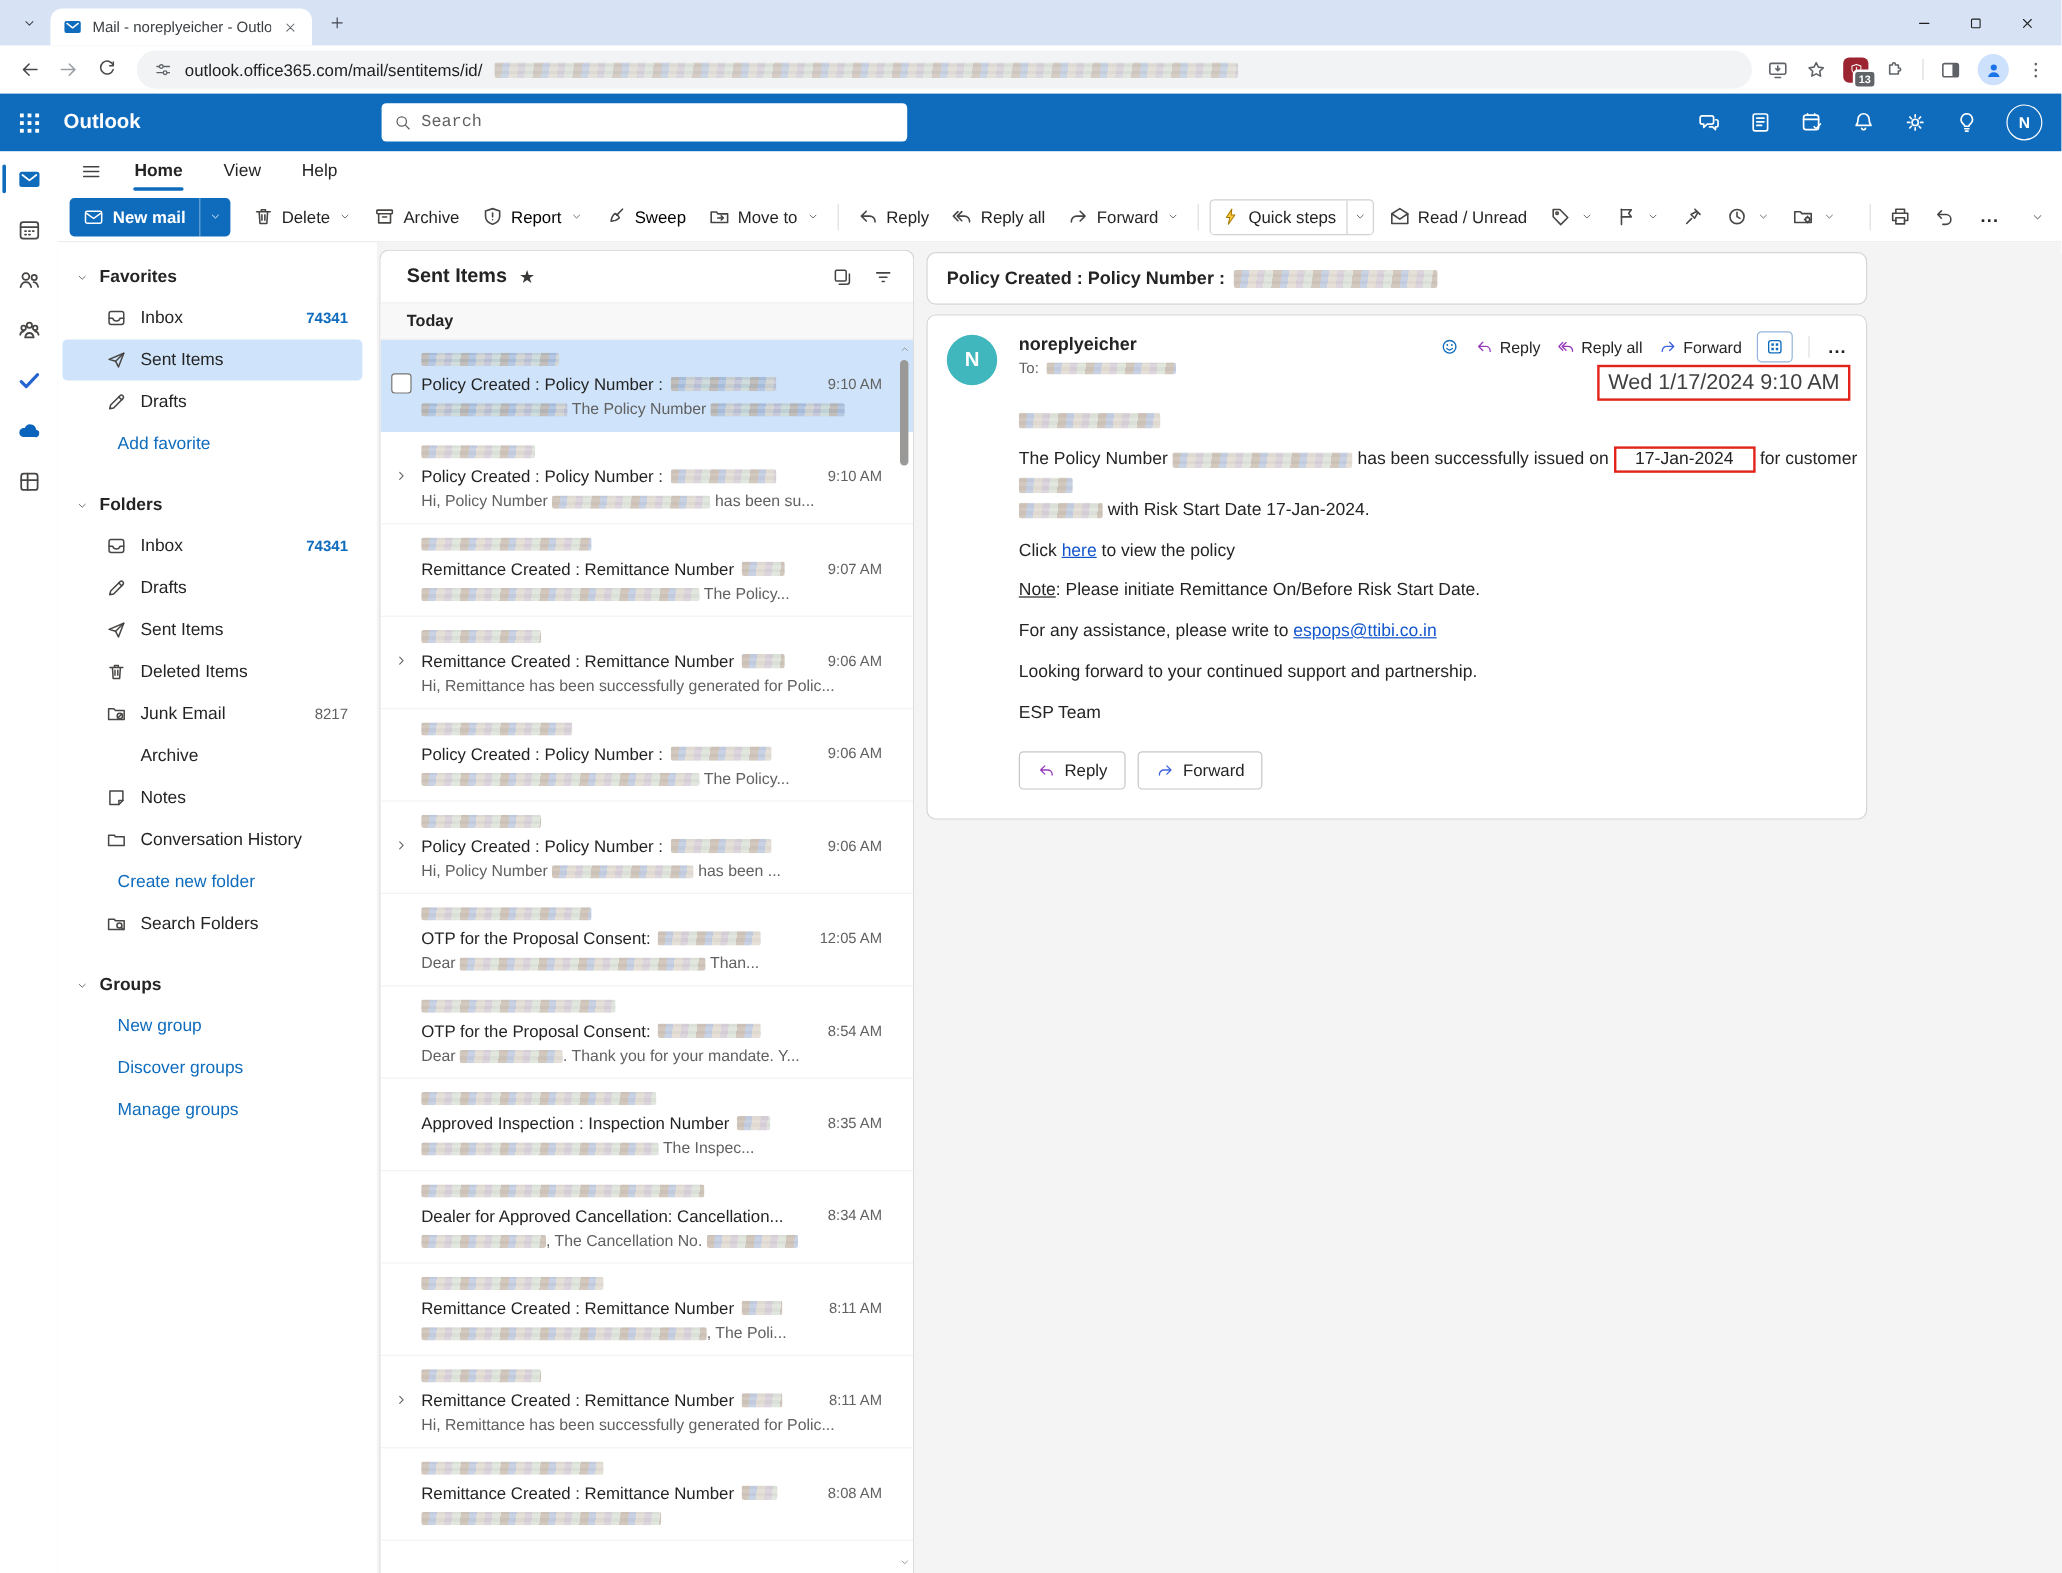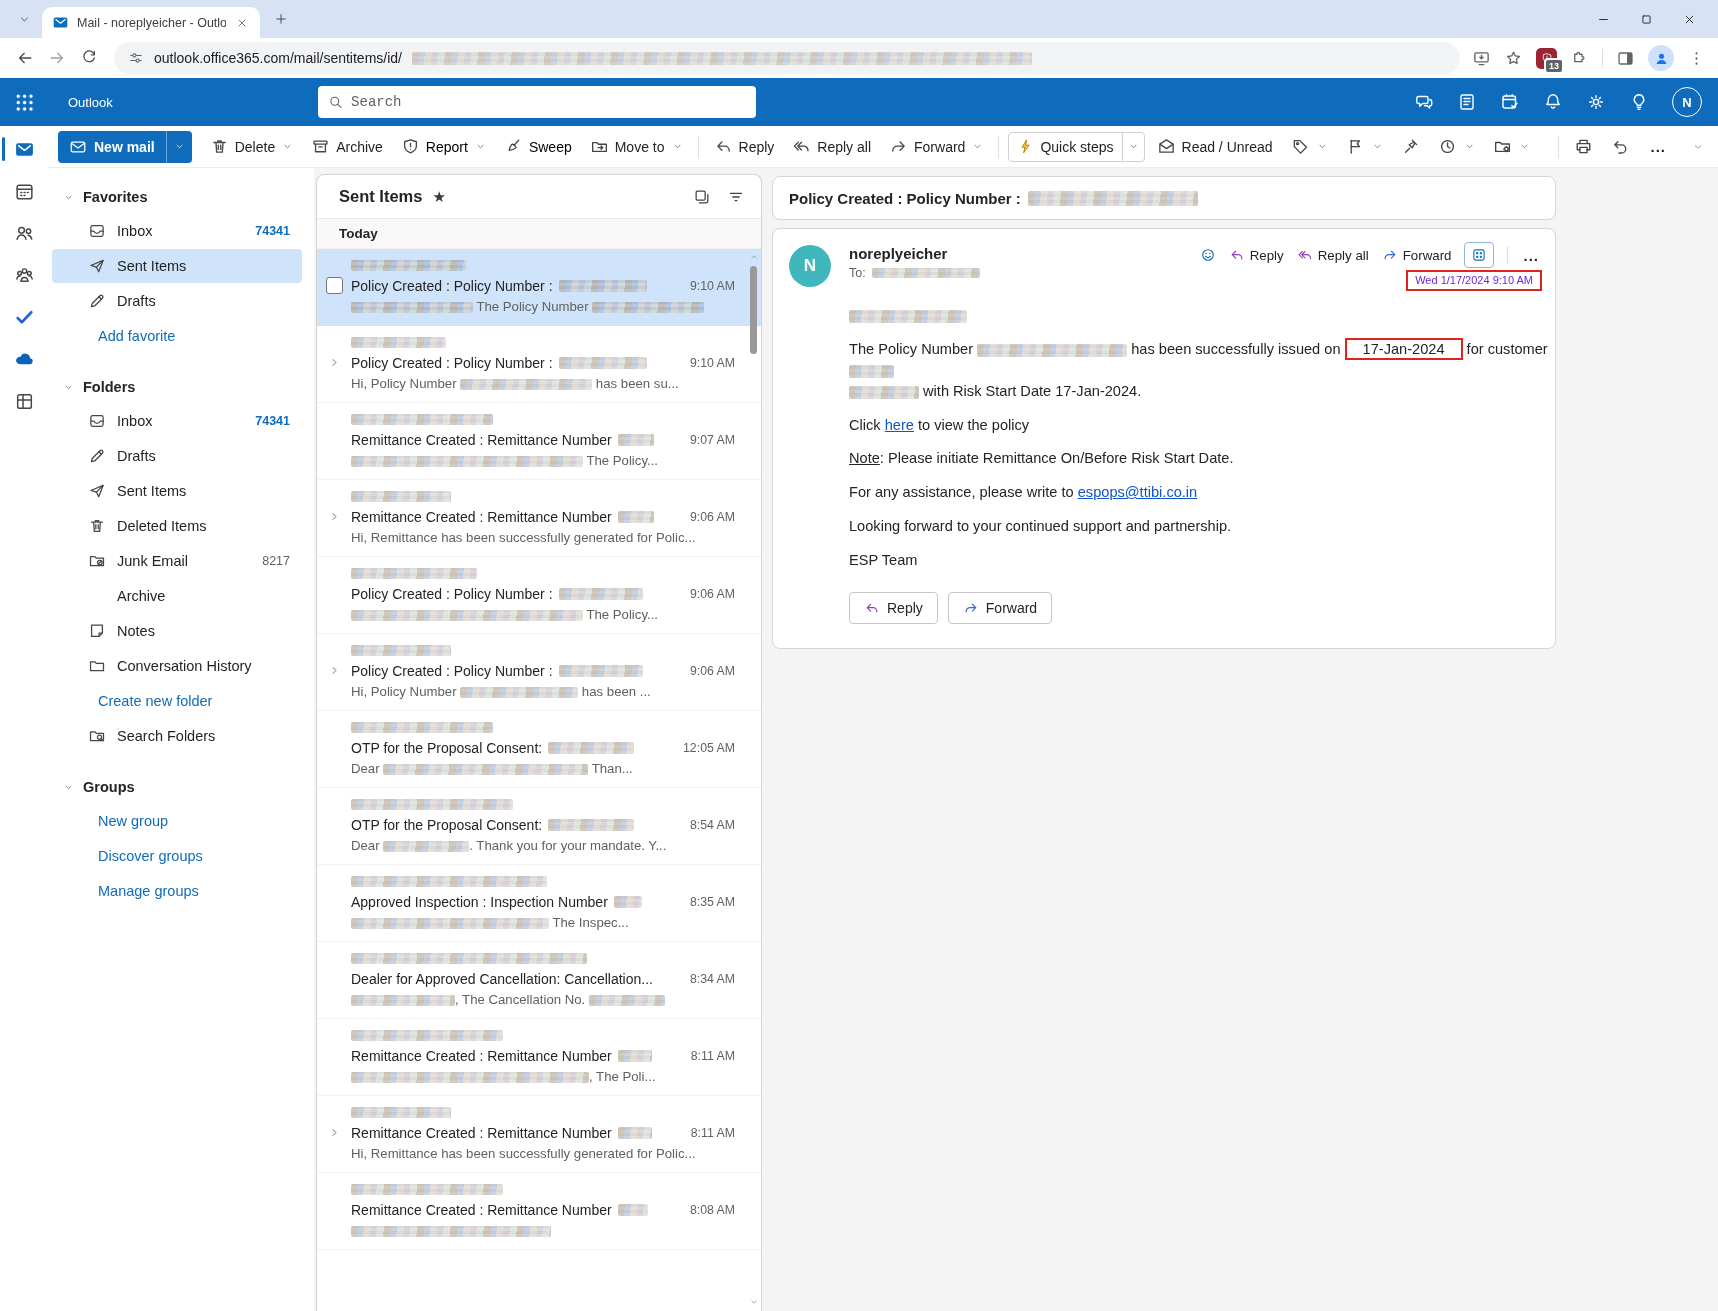--- a/index.html
+++ b/index.html
@@ -48,21 +48,21 @@
   .pfp { width:26px; height:26px; border-radius:50%; background:#cde0fc; display:flex; align-items:center; justify-content:center; }
   .pfp .i { width:17px; height:17px; }
   .vdiv { width:1px; height:18px; background:#dadce0; }
 
   
   .suite { height:48px; background:#0f6cbd; display:flex; align-items:center; position:relative; color:#fff; }
   .waffle { width:48px; height:48px; display:flex; align-items:center; justify-content:center; }
   .waffle .dots { width:19px; height:19px;
     background-image:radial-gradient(circle at 3.2px 3.2px, #fff 1.7px, transparent 1.9px);
     background-size:6.4px 6.4px; }
-  .brand { font-size:13px; font-weight:400; margin-left:20px; }
+  .brand { font-size:17px; font-weight:700; margin-left:5px; }
   .ssearch { position:absolute; left:318px; top:8px; width:438px; height:32px; background:#fff; border-radius:4px;
     display:flex; align-items:center; padding:0 10px; gap:8px; }
   .ssearch .i { width:16px; height:16px; color:#616161; }
   .ssearch input { border:none; outline:none; font-size:14px; width:100%; font-family:Liberation Mono, monospace; color:#242424; background:transparent; }
   .ssearch input::placeholder { color:#616161; }
   .sicons { margin-left:auto; display:flex; align-items:center; gap:23px; padding-right:16px; }
   .sicons .i { width:20px; height:20px; color:#fff; }
   .savatar { width:30px; height:30px; border-radius:50%; border:1.6px solid #fff; display:flex; align-items:center;
     justify-content:center; font-size:13px; font-weight:600; }
 
@@ -159,21 +159,21 @@
   .toline { margin-left:58px; margin-top:4px; font-size:12.5px; color:#616161; display:flex; align-items:center; gap:6px; }
   .toline .blur { width:108px; height:10px; }
   .ractions { position:absolute; top:13px; right:14px; display:flex; align-items:center; gap:13px; font-size:13.3px; }
   .ract { display:flex; align-items:center; gap:5px; }
   .ract .i { width:16px; height:16px; }
   .appsbtn { width:30px; height:26px; border:1px solid #94b4da; border-radius:4px; display:flex;
     align-items:center; justify-content:center; color:#0f6cbd; }
   .appsbtn .i { width:16px; height:16px; }
   .rdiv { width:1px; height:18px; background:#e0e0e0; }
   .datebox { position:absolute; top:41px; right:13px; border:2.6px solid #e2231a; padding:2px 7px 3px;
-    font-size:11px; color:#6d28d9; background:#fff; }
+    font-size:18px; color:#404040; background:#fff; }
   .mbody { margin:30px 0 0 58px; width:700px; font-size:14.6px; line-height:1.42; }
   .mbody p { margin-bottom:13px; }
   .greet { width:118px; height:13px; margin-bottom:15px; display:inline-block; }
   .mbody .blur.b1 { width:150px; height:13px; }
   .mbody .blur.b2 { width:45px; height:13px; }
   .mbody .blur.b3 { width:70px; height:13px; }
   .redbox { border:2.4px solid #e2231a; padding:0 16px; display:inline-block; line-height:1.25; }
   a.blk { color:#1155cc; text-decoration:underline; }
   .ul { text-decoration:underline; }
   .fbtns { margin:22px 0 0 58px; display:flex; gap:10px; }
@@ -435,20 +435,34 @@
           <svg viewBox="0 0 20 20" fill="none" stroke="currentColor" stroke-width="1.4" stroke-linecap="round" stroke-linejoin="round">
             <rect x="3.5" y="3.5" width="13" height="13" rx="2"></rect>
             <path d="M3.5 8.6h13M8.6 3.5v13"></path>
           </svg>
         </span>
       </div>
   </div>
 
   <div class="maincol">
 
+    <div class="menubar">
+      <div class="hamb">
+          <span class="i">
+            <svg viewBox="0 0 20 20" fill="none" stroke="currentColor" stroke-width="1.4" stroke-linecap="round" stroke-linejoin="round">
+              <path d="M3 5.5h14M3 10h14M3 14.5h14"></path>
+            </svg>
+          </span>
+        </div>
+      <div class="mtabs">
+        <span class="mtab active">Home</span>
+        <span class="mtab">View</span>
+        <span class="mtab">Help</span>
+      </div>
+    </div>
 
     <div class="cmdbar">
       <div class="newmail">
         <span class="nm-main">
             <span class="ic i">
               <svg viewBox="0 0 20 20" fill="none" stroke="currentColor" stroke-width="1.4" stroke-linecap="round" stroke-linejoin="round">
                 <rect x="2.5" y="4.5" width="15" height="11" rx="1.6"></rect>
                 <path d="M3.5 6.5l6.5 4.7 6.5-4.7"></path>
               </svg>
             </span>

